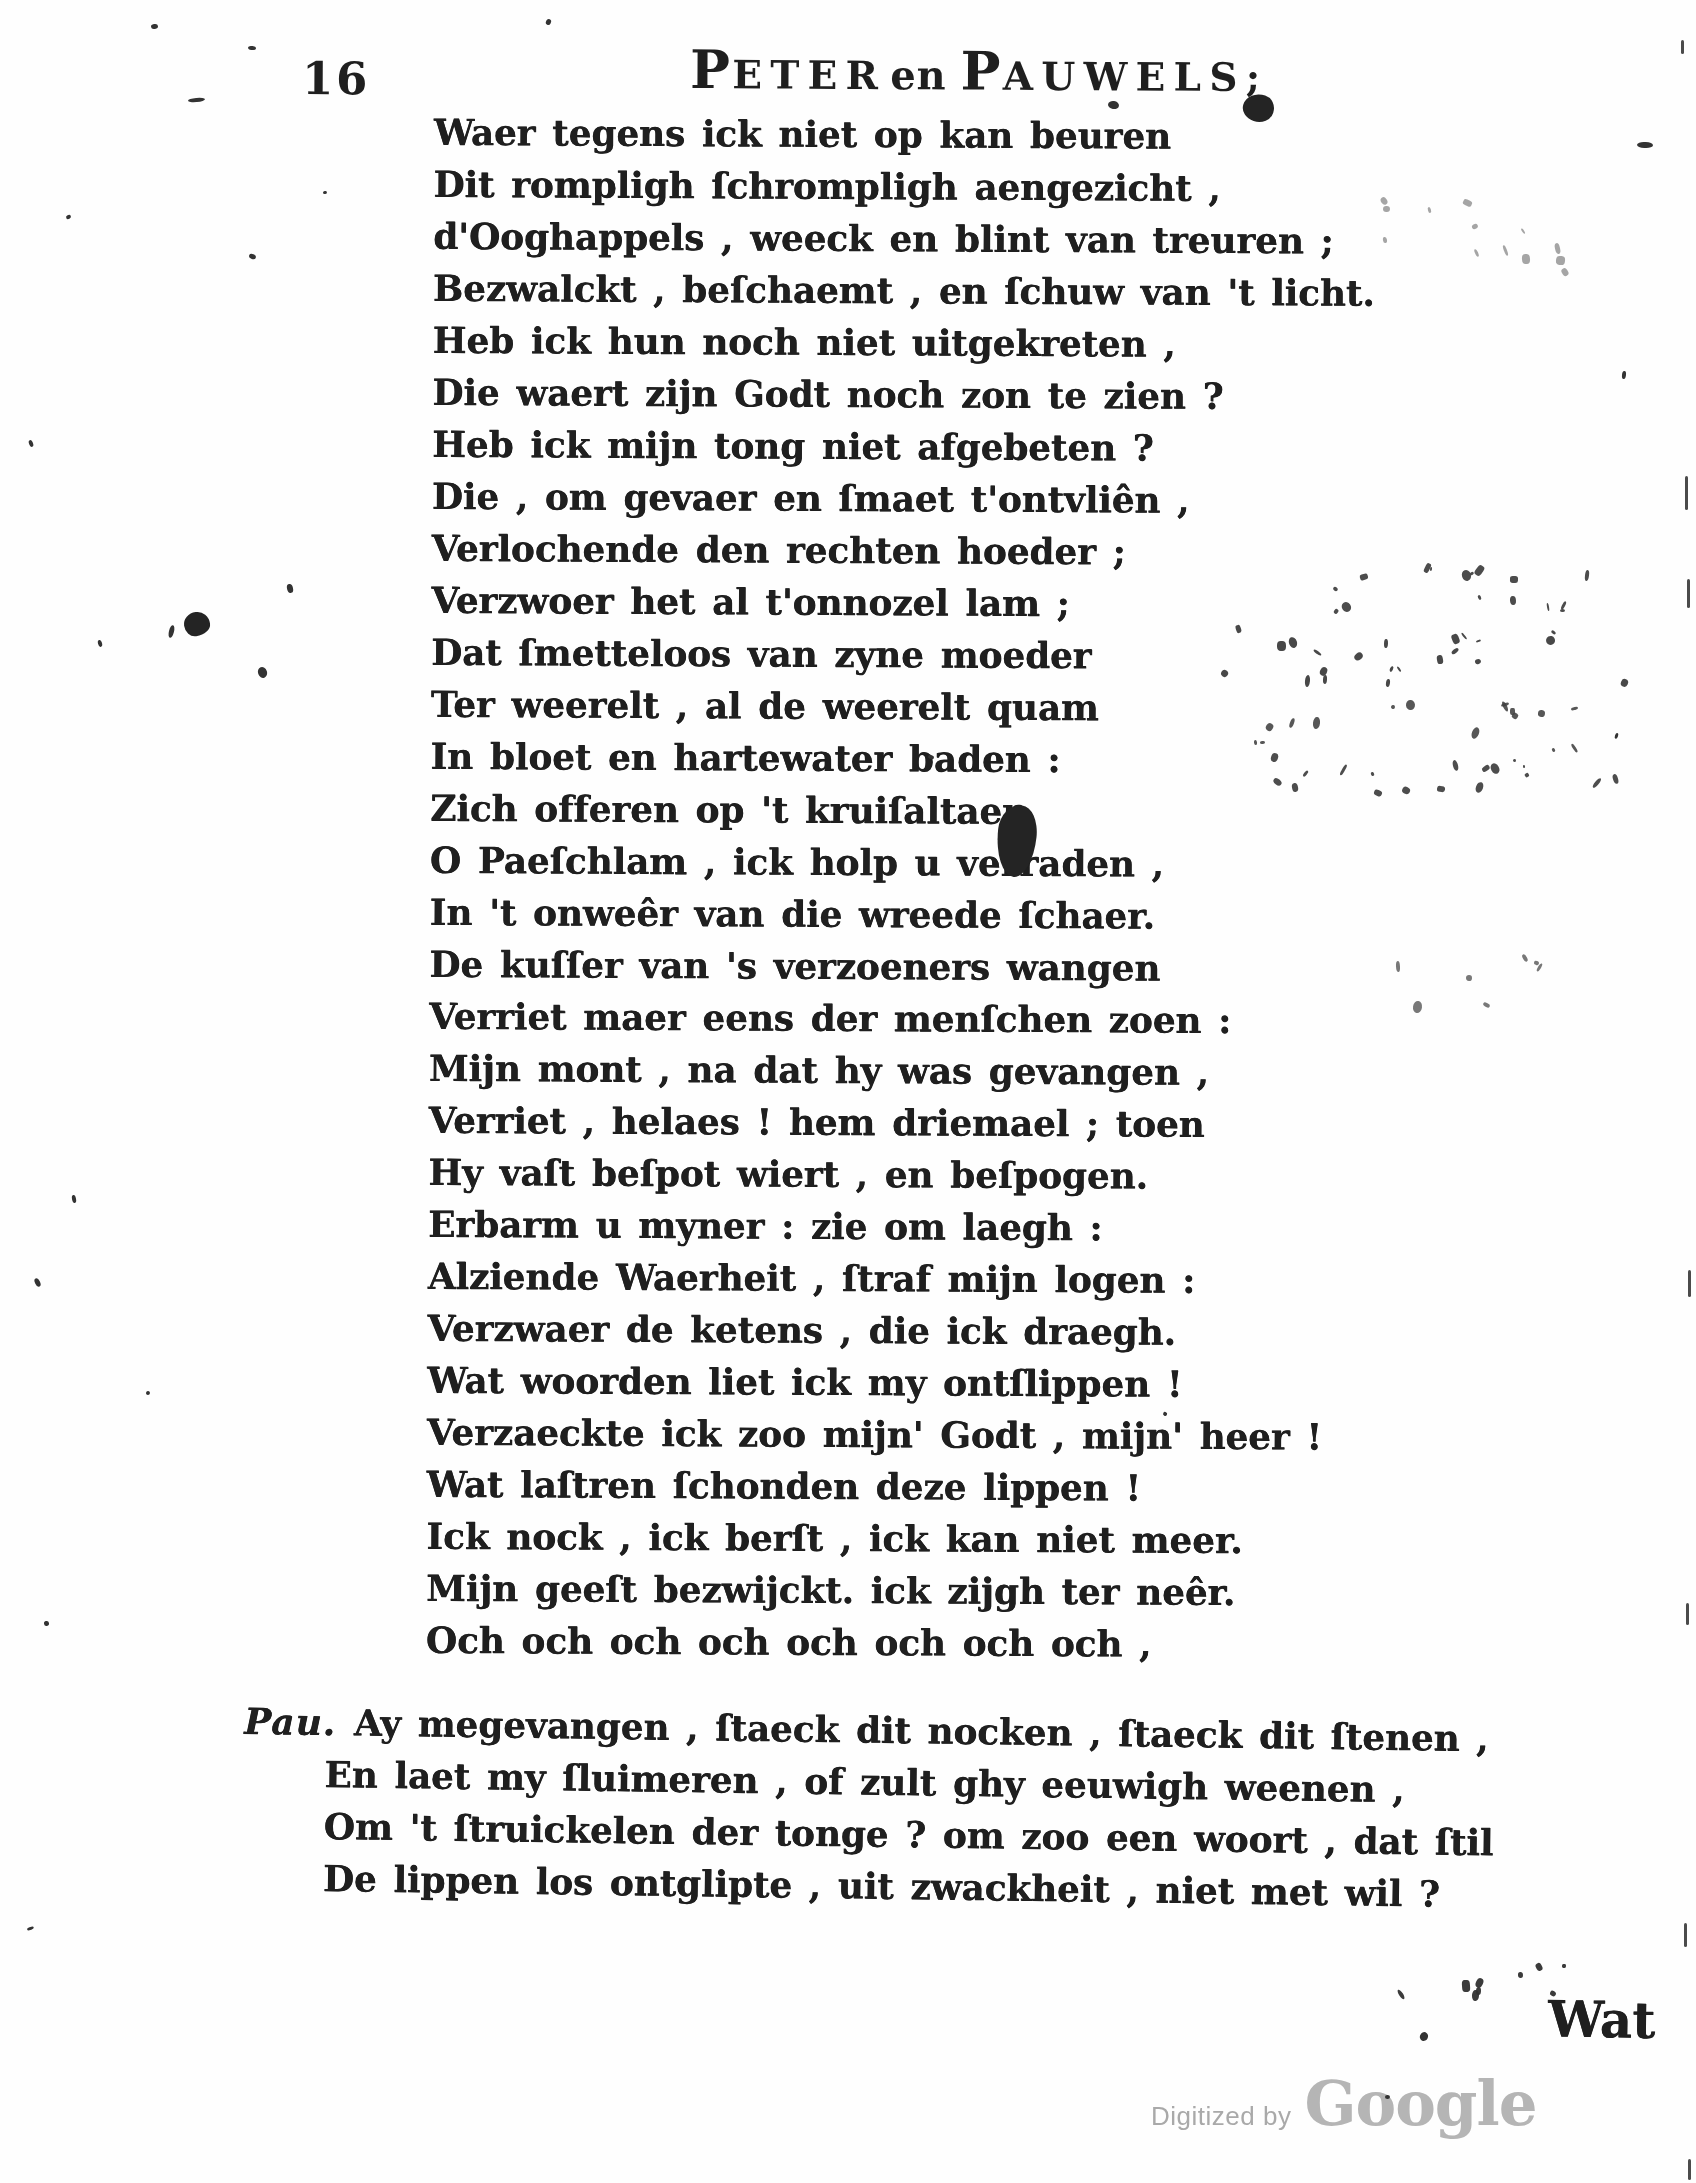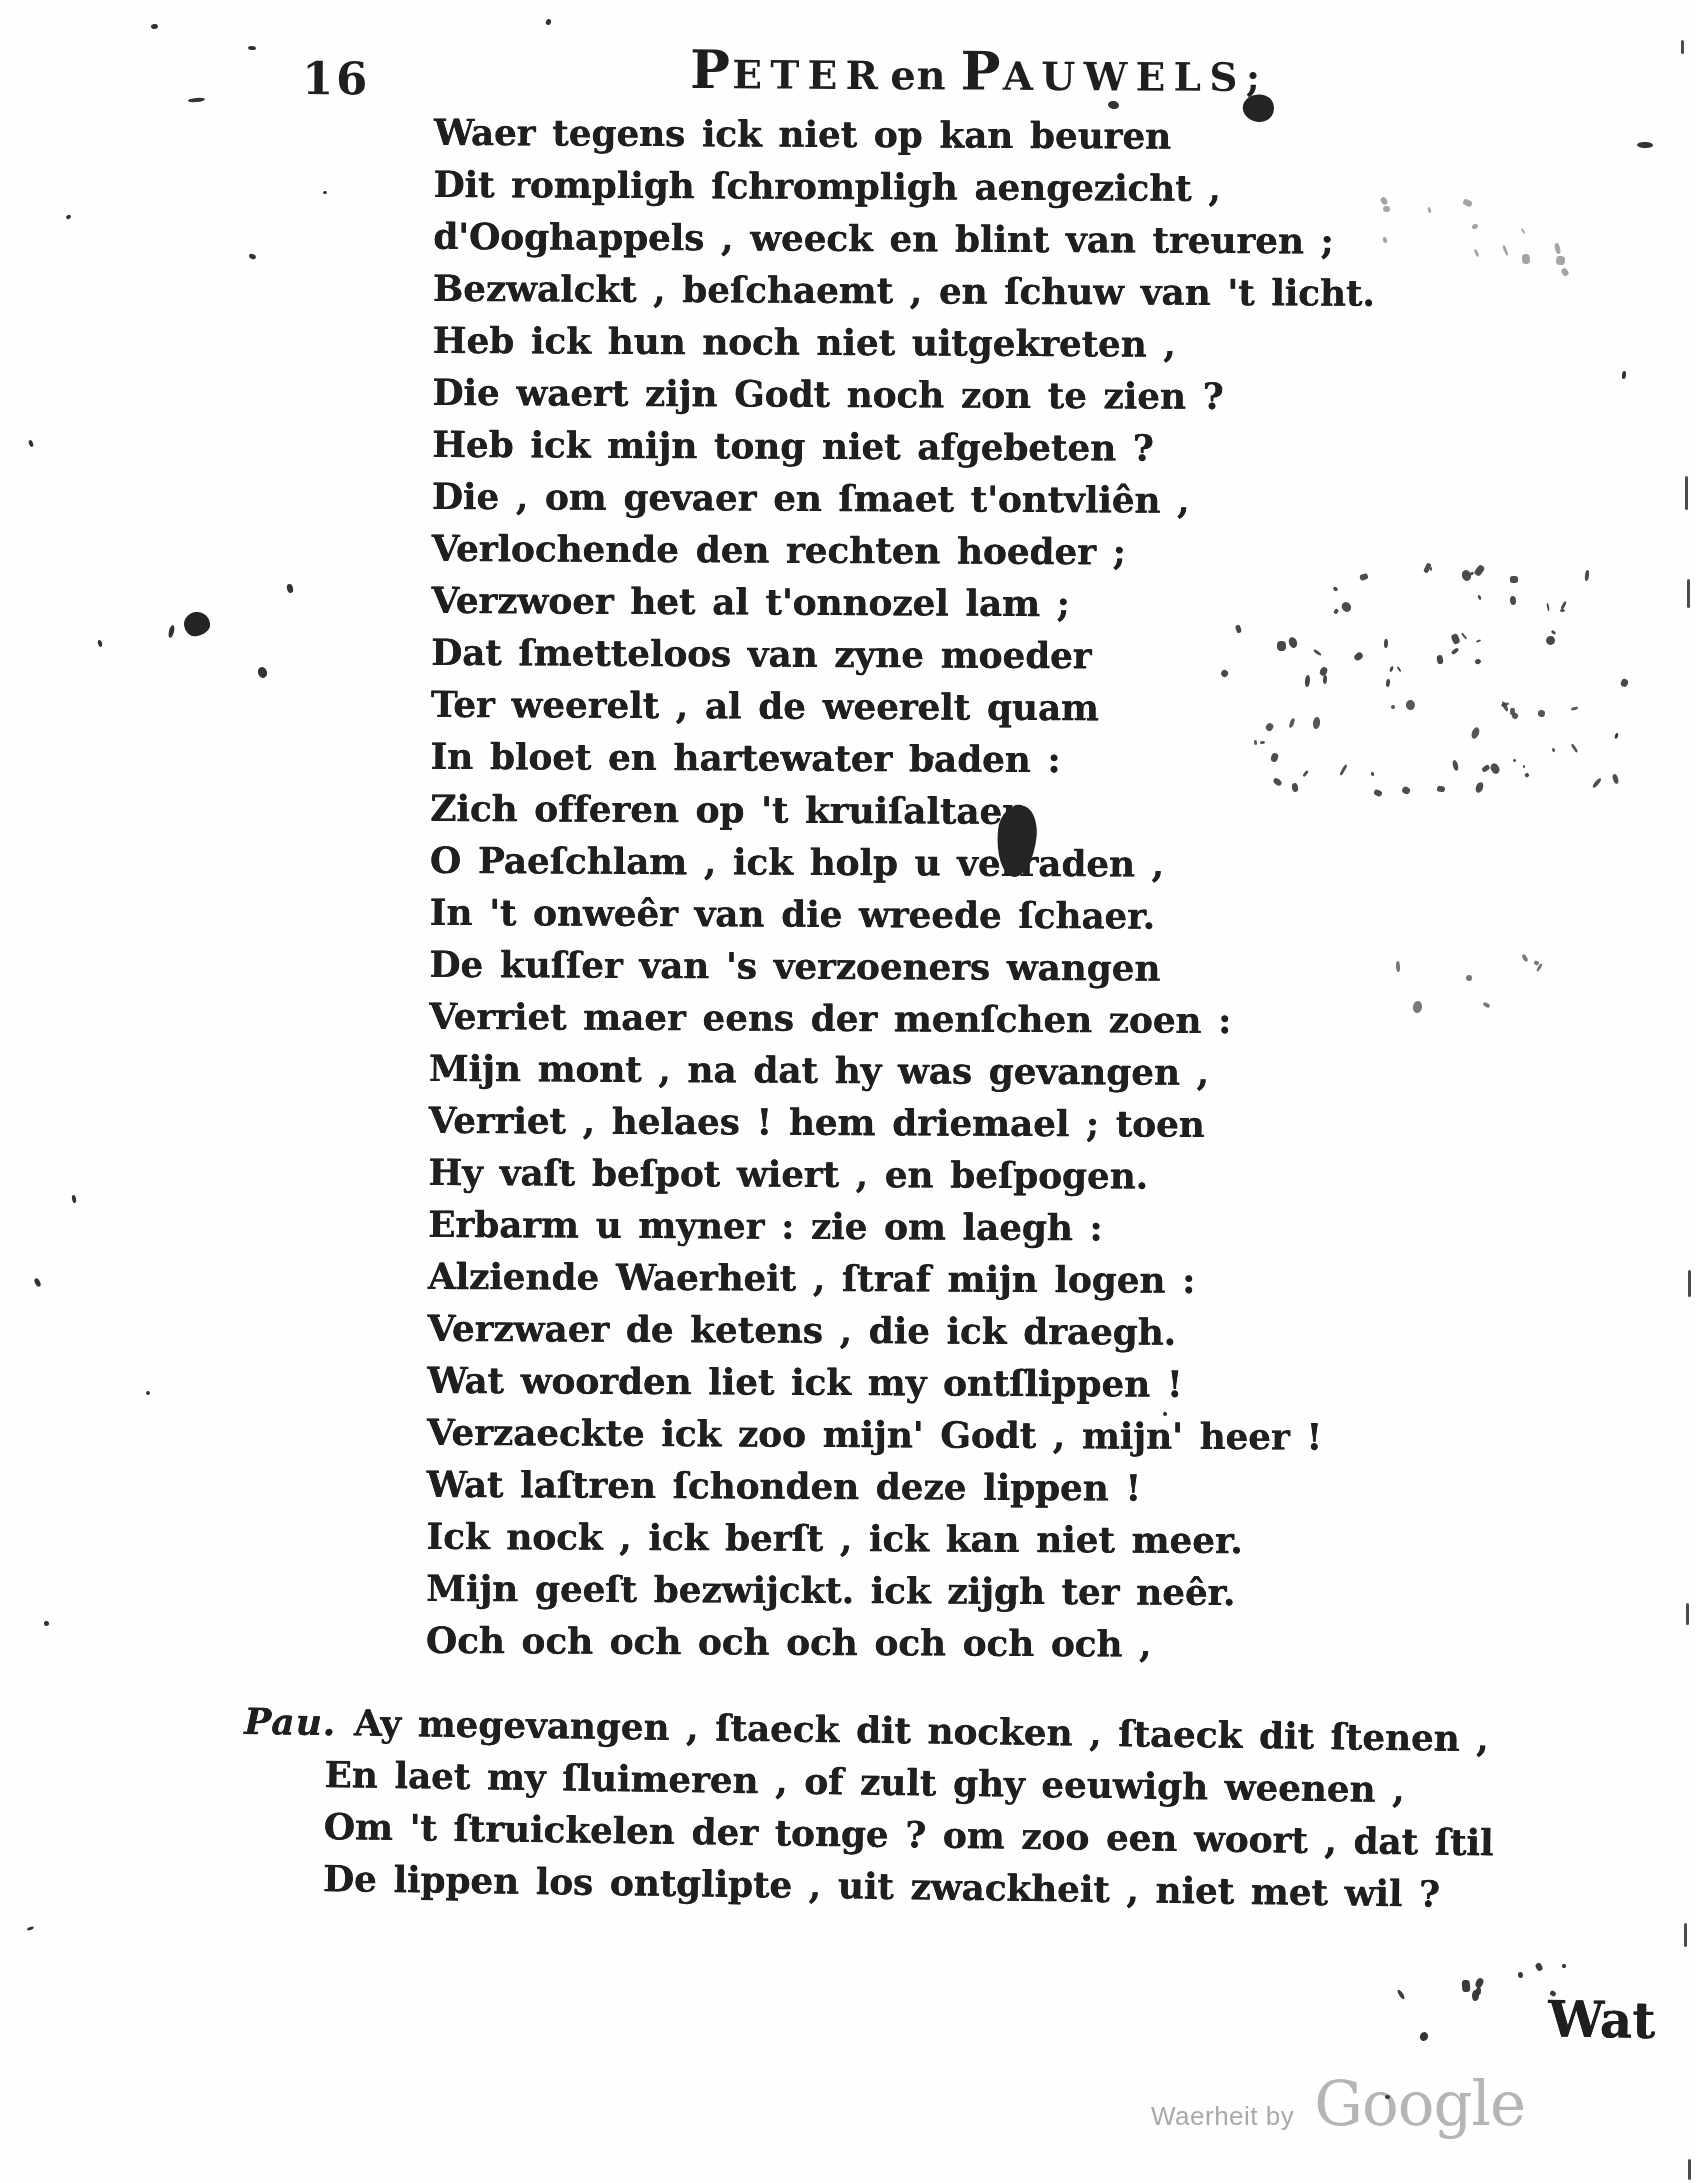--- a/index.html
+++ b/index.html
@@ -44,22 +44,22 @@
     font-size:50px;font-weight:700;color:var(--ink,#1f1f1f);
     transform:rotate(0.8deg);
     text-shadow:0.3px 0.3px 0.2px var(--ink,#1f1f1f);
   }
   .watermark{position:absolute;left:1151px;top:2068px;display:flex;align-items:baseline;}
   .wm-prefix{
     font-family:"Liberation Sans",sans-serif;font-size:26px;
     color:#a9a9a9;letter-spacing:0.5px;
   }
   .wm-brand{
-    font-family:"DejaVu Serif",serif;font-size:61px;font-weight:400;
-    color:var(--wmgray,#b5b5b5);margin-left:20px;letter-spacing:-1px;
+    font-family:"DejaVu Serif",serif;font-size:61px;font-weight:700;
+    color:var(--wmgray,#b5b5b5);margin-left:13px;letter-spacing:-1px;
   }
   .blot{position:absolute;background:#242424;}
   #blot-header{
     left:1243px;top:94px;width:31px;height:28px;
     border-radius:58% 42% 52% 48% / 55% 50% 50% 45%;transform:rotate(18deg);
   }
   #blot-margin{
     left:184px;top:612px;width:26px;height:24.4px;
     border-radius:52% 48% 60% 40% / 50% 55% 45% 50%;transform:rotate(-8deg);
   }
@@ -128,21 +128,21 @@
       <div class="line">En laet my ſluimeren , of zult ghy eeuwigh weenen ,</div>
       <div class="line">Om 't ſtruickelen der tonge ? om zoo een woort , dat ſtil</div>
       <div class="line">De lippen los ontglipte , uit zwackheit , niet met wil ?</div>
     </div>
 
   </div>
 
   <div class="catchword">Wat</div>
 
   <div class="watermark">
-    <span class="wm-prefix">Waerheit by</span>
+    <span class="wm-prefix">Digitized by</span>
     <span class="wm-brand">Google</span>
   </div>
 
   <div class="blot" id="blot-header"></div>
   <div class="blot" id="blot-margin"></div>
   <div class="blot" id="blot-verraden"></div>
 
   <div id="noise">
       <div class="speck" style="left: 1470px; top: 572px; width: 3.9px; height: 3.4px; background: rgb(61, 61, 61); opacity: 0.92; border-radius: 45%; transform: rotate(-38deg);"></div>
       <div class="speck" style="left: 1560px; top: 609px; width: 5.4px; height: 3.4px; background: rgb(61, 61, 61); opacity: 0.92; border-radius: 64%; transform: rotate(0deg);"></div>

